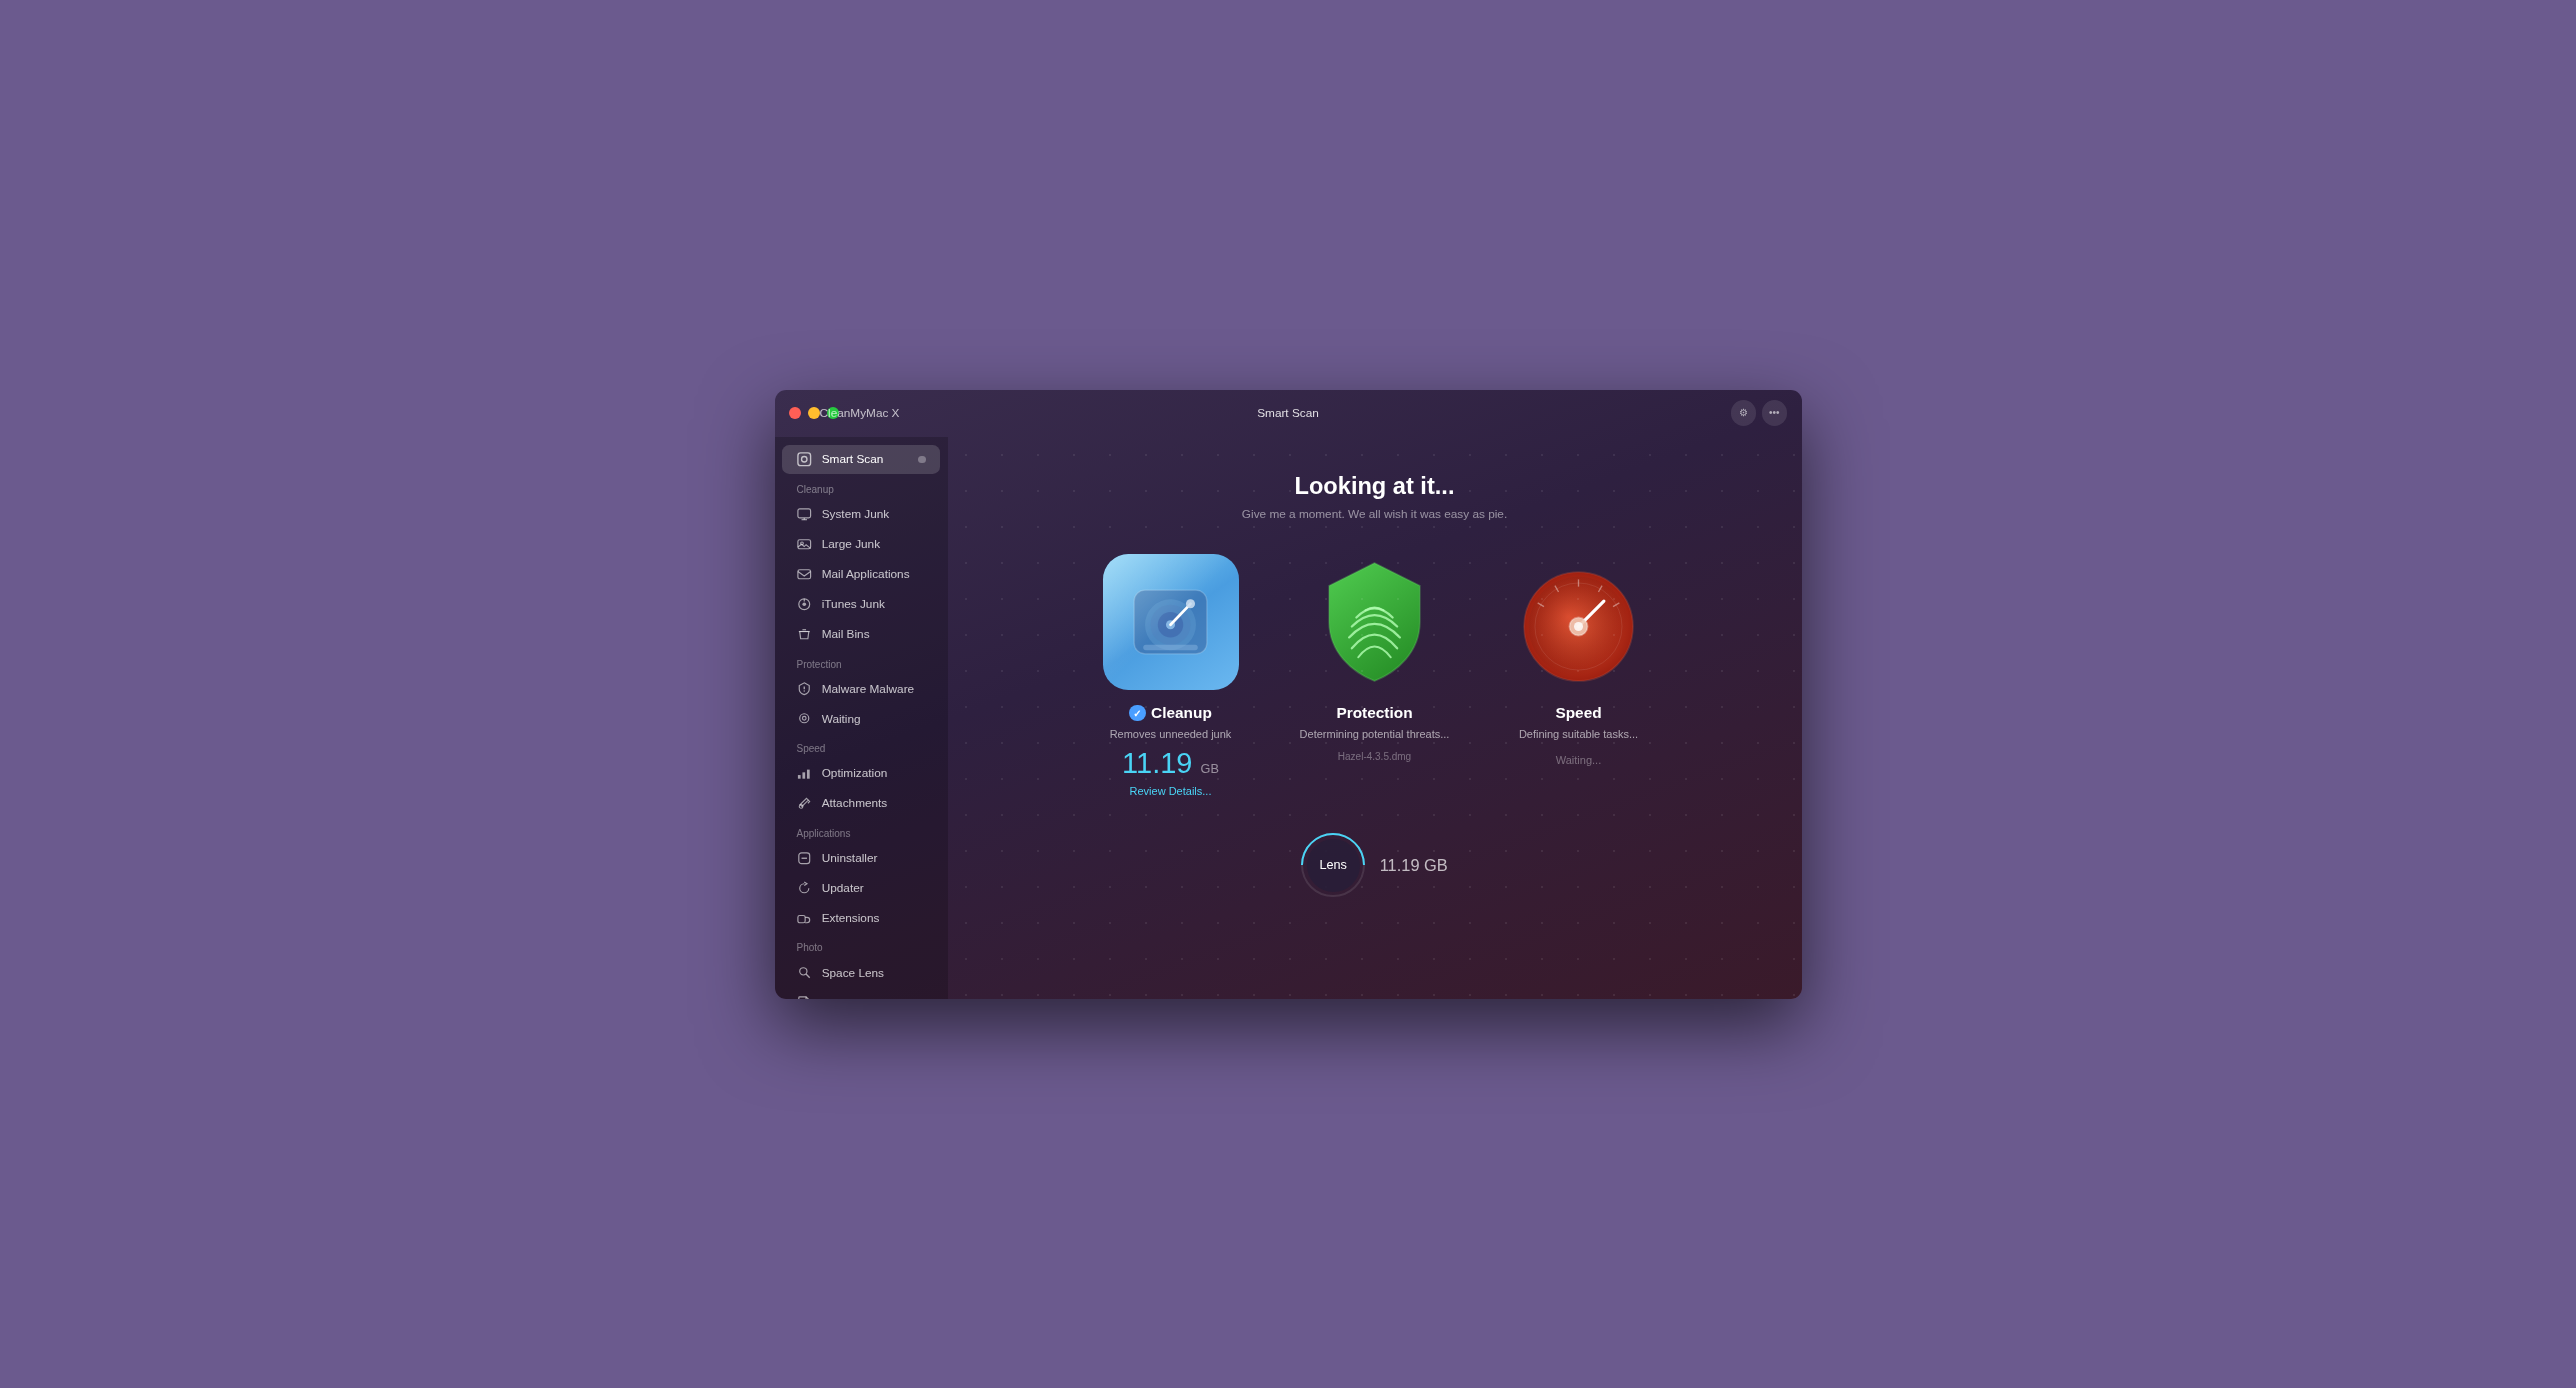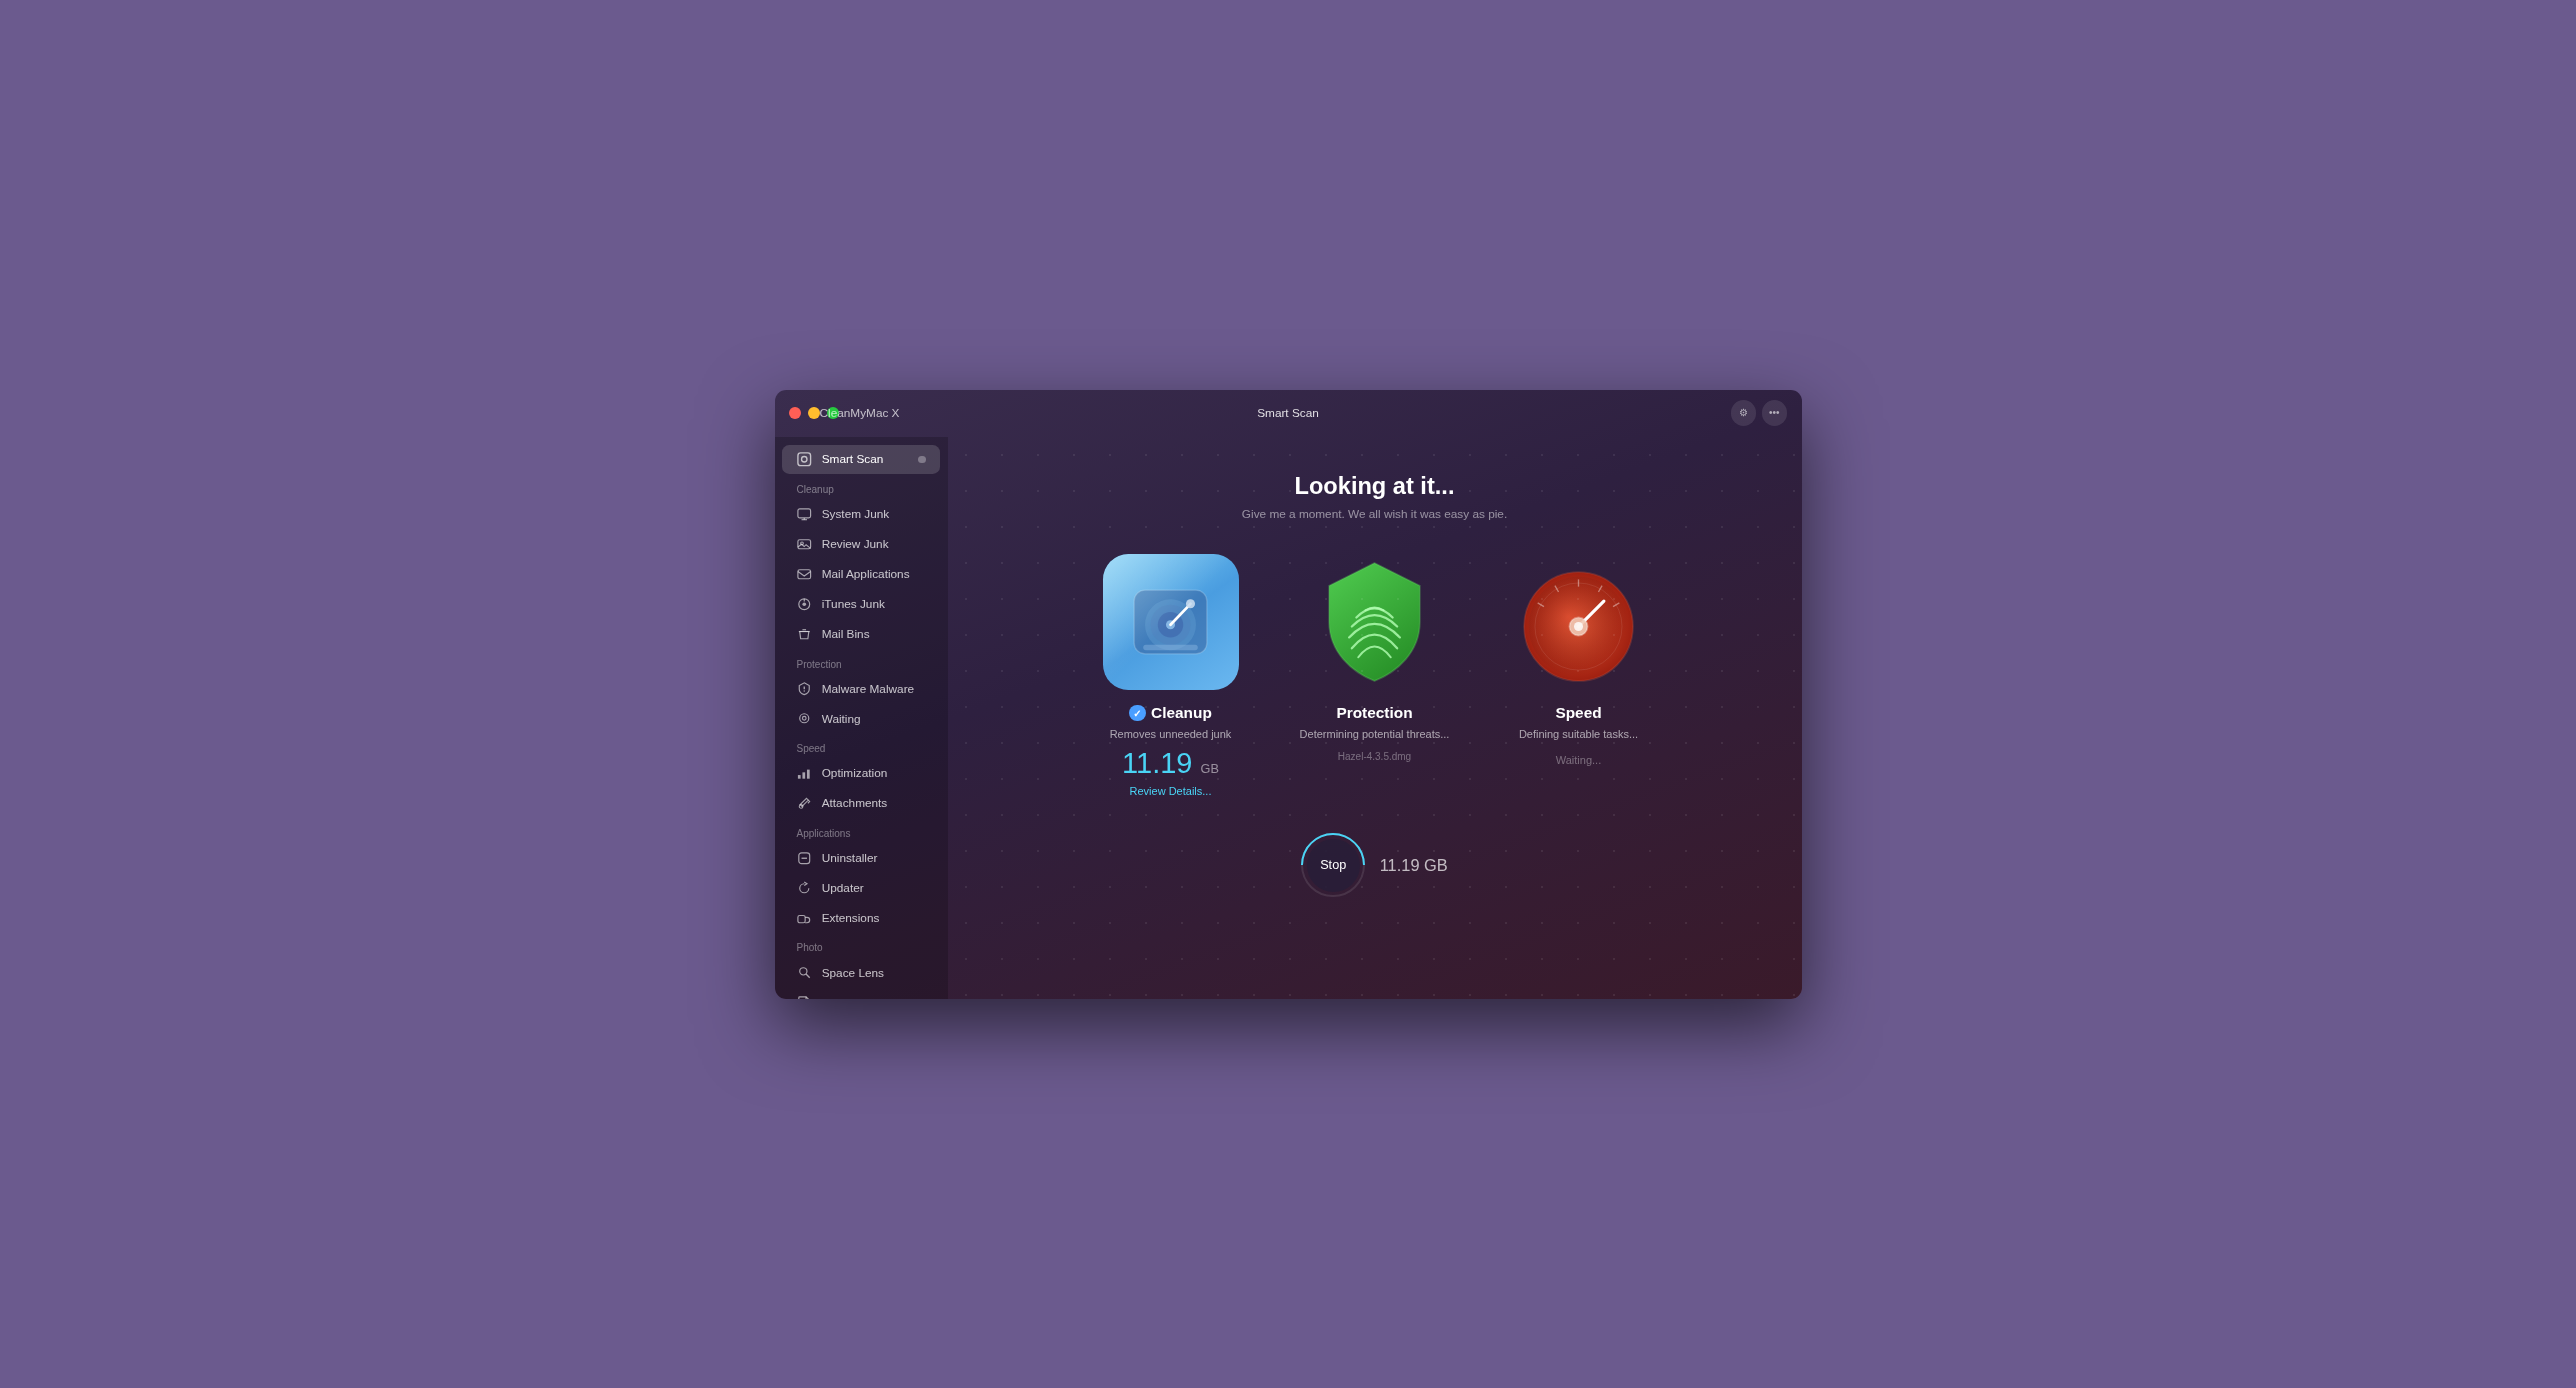--- a/index.html
+++ b/index.html
@@ -406,21 +406,21 @@
       </div>
 
       <div class="sidebar-item">
         <div class="item-icon">
           <svg width="14.5" height="14.5" viewBox="0 0 16 16" fill="none">
             <rect x="1" y="3" width="14" height="10" rx="2" stroke="rgba(255,255,255,0.7)" stroke-width="1.3" fill="none"></rect>
             <circle cx="5.5" cy="7" r="1.5" stroke="rgba(255,255,255,0.7)" stroke-width="1.2" fill="none"></circle>
             <path d="M1 11l4-3 3 2.5 2-2 5 4" stroke="rgba(255,255,255,0.7)" stroke-width="1.2" fill="none"></path>
           </svg>
         </div>
-        <span>Review Junk</span>
+        <span>Large Junk</span>
       </div>
 
       <div class="sidebar-item">
         <div class="item-icon">
           <svg width="14.5" height="14.5" viewBox="0 0 16 16" fill="none">
             <rect x="1" y="3" width="14" height="10" rx="2" stroke="rgba(255,255,255,0.7)" stroke-width="1.3" fill="none"></rect>
             <path d="M1 5l7 5 7-5" stroke="rgba(255,255,255,0.7)" stroke-width="1.3"></path>
           </svg>
         </div>
         <span>Mail Applications</span>
@@ -652,21 +652,21 @@
           <div class="card-desc">Defining suitable tasks...</div>
           <div class="card-waiting">Waiting...</div>
         </div>
 
       </div>
 
       <div class="stop-area">
         <div class="stop-button-container">
           <div class="stop-ring"></div>
           <div class="stop-ring-progress"></div>
-          <button class="stop-btn">Stop</button>
+          <button class="stop-btn">Lens</button>
         </div>
         <span class="stop-size-text">11.19 GB</span>
       </div>
 
     </div>
   </div>
 </div>
 
 
 </body></html>

